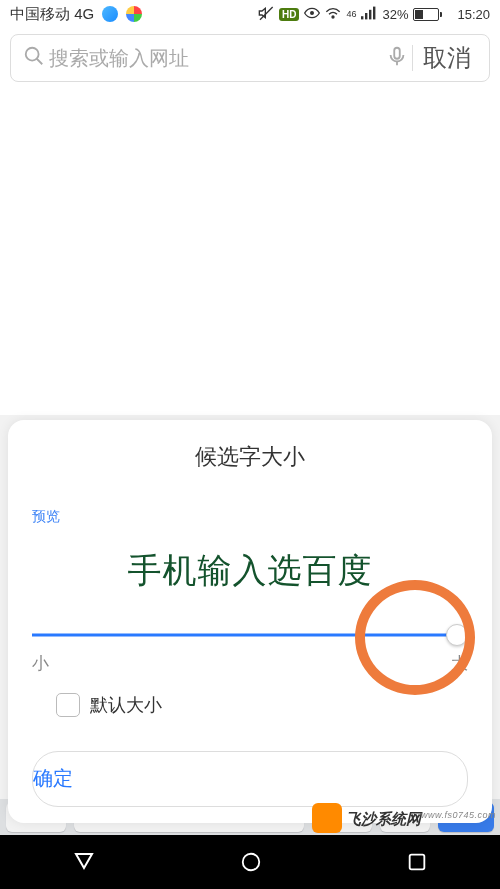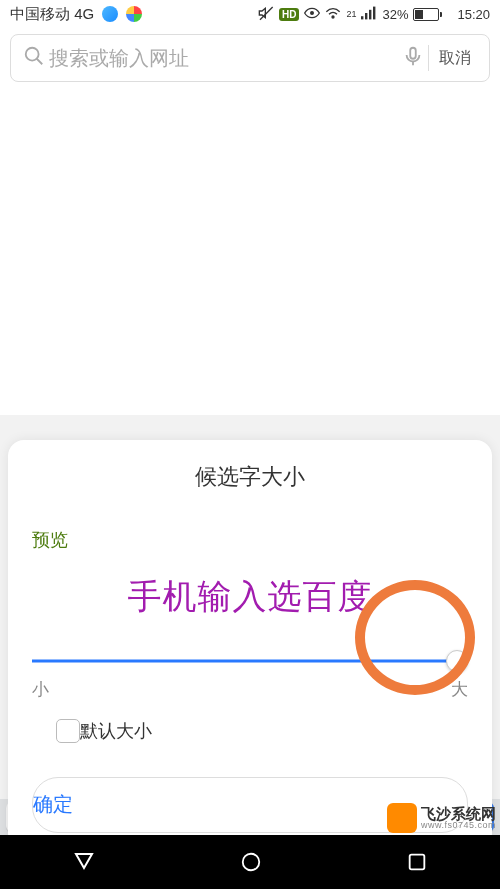--- a/index.html
+++ b/index.html
@@ -16,49 +16,49 @@
   .hd-badge { background: #4d7c0f; color: #fff; font-size: 10px; padding: 1px 3px; border-radius: 3px; font-weight: bold; }
   .battery { width: 26px; height: 13px; border: 1.5px solid #333; border-radius: 2px; position: relative; display: inline-block; }
   .battery::after { content: ""; position: absolute; right: -4px; top: 3px; width: 2px; height: 5px; background: #333; border-radius: 0 1px 1px 0; }
   .battery-fill { position: absolute; left: 1px; top: 1px; bottom: 1px; width: 32%; background: #333; }
 
   
   .search-row { display: flex; align-items: center; padding: 6px 10px; gap: 6px; }
   .search-box { flex: 1; display: flex; align-items: center; height: 48px; border: 1px solid #ddd; border-radius: 8px; padding: 0 12px; gap: 4px; background: #fff; }
   .search-input { flex: 1; border: none; outline: none; font-size: 20px; color: #333; background: transparent; }
   .search-input::placeholder { color: #aaa; }
-  .cancel-btn { font-size: 16px; color: #555; padding: 0 6px; }
+  .cancel-btn { font-size: 24px; color: #555; padding: 0 6px; }
   .sep { width: 1px; height: 26px; background: #ddd; }
 
   
   .backdrop { position: absolute; left: 0; right: 0; top: 415px; bottom: 0; background: rgba(0,0,0,0.05); }
-  .sheet { position: absolute; left: 8px; right: 8px; top: 420px; background: #fff; border-radius: 16px; padding: 22px 24px 16px; box-shadow: 0 0 12px rgba(0,0,0,0.08); margin-top: 20px; }
+  .sheet { position: absolute; left: 8px; right: 8px; top: 420px; background: #fff; border-radius: 16px; padding: 22px 24px 16px; box-shadow: 0 0 12px rgba(0,0,0,0.08); }
   .sheet-title { text-align: center; font-size: 22px; color: #333; margin-bottom: 36px; }
-  .preview-label { font-size: 18px; color: #4d7c0f; margin-bottom: 22px; font-family: Liberation Serif, serif; }
-  .preview-text { font-size: 34px; color: #a21caf; text-align: center; margin-bottom: 30px; letter-spacing: 1px; }
+  .preview-label { font-size: 14px; color: #3b82f6; margin-bottom: 22px; font-family: Liberation Serif, serif; }
+  .preview-text { font-size: 34px; color: #14532d; text-align: center; margin-bottom: 30px; letter-spacing: 1px; }
   .slider-wrap { position: relative; height: 22px; margin-bottom: 6px; }
   .slider-track { position: absolute; left: 0; right: 0; top: 50%; height: 3px; background: #2979ff; transform: translateY(-50%); }
   .slider-thumb { position: absolute; top: 50%; right: 0; width: 22px; height: 22px; border-radius: 50%; background: #fff; border: 1px solid #ccc; transform: translate(0, -50%); box-shadow: 0 1px 3px rgba(0,0,0,0.2); }
   .slider-labels { display: flex; justify-content: space-between; font-size: 17px; color: #888; margin-bottom: 18px; }
-  .checkbox-row { display: flex; align-items: center; margin-bottom: 34px; padding-left: 24px; }
+  .checkbox-row { display: flex; align-items: center; gap: 10px; margin-bottom: 34px; padding-left: 24px; }
   .checkbox { width: 24px; height: 24px; border: 1.5px solid #bbb; border-radius: 5px; background: #fff; }
   .checkbox-label { font-size: 18px; color: #333; }
   .confirm-btn { display: block; width: 100%; height: 56px; border: 1px solid #ddd; border-radius: 26px; background: #fff; text-align: left; line-height: 52px; font-size: 20px; color: #2979ff; }
 
   
   .annotation { position: absolute; width: 120px; height: 115px; border: 10px solid #ee7b3c; border-radius: 50%; pointer-events: none; }
 
   
   .navbar { position: absolute; left: 0; right: 0; bottom: 0; height: 54px; background: #000; display: flex; align-items: center; justify-content: space-around; }
   .nav-icon svg { display: block; }
 
   
   .watermark { position: absolute; right: 4px; bottom: 56px; display: flex; align-items: center; gap: 4px; background: rgba(255,255,255,0.0); }
   .wm-badge { width: 30px; height: 30px; background: #ff8a00; border-radius: 6px; color: #fff; display: flex; align-items: center; justify-content: center; font-size: 20px; font-weight: bold; }
-  .wm-text { display: flex; flex-direction: column; line-height: 1; }
+  .wm-text { display: flex; line-height: 1; font-style: italic; }
   .wm-main { font-size: 15px; font-weight: bold; color: #333; }
   .wm-sub { font-size: 9px; color: #888; letter-spacing: 0.5px; }
 
   
   .kb-fragment { position: absolute; bottom: 54px; left: 0; right: 0; height: 36px; background: #e9ebee; z-index: -0; }
   .kb-fragment .key { position: absolute; background: #fff; border-radius: 6px; height: 30px; top: 3px; box-shadow: 0 1px 1px rgba(0,0,0,0.15); }
   .kb-fragment .key.blue { background: #3b82f6; }
 </style>
 </head>
 <body>
@@ -83,21 +83,21 @@
           <circle cx="12" cy="8" r="2" fill="#333"></circle>
         </svg>
     </span>
     <span>
       <svg width="16" height="14" viewBox="0 0 24 20" fill="none" stroke="#333" stroke-width="2">
           <path d="M2 8c6-6 14-6 20 0"></path>
           <path d="M6 12c4-4 8-4 12 0"></path>
           <circle cx="12" cy="16" r="1.5" fill="#333"></circle>
         </svg>
     </span>
-    <span style="font-size:9px;">21</span>
+    <span style="font-size:9px;">46</span>
     <span>
       <svg width="16" height="14" viewBox="0 0 20 16">
           <rect x="0" y="12" width="3" height="4" fill="#333"></rect>
           <rect x="5" y="8" width="3" height="8" fill="#333"></rect>
           <rect x="10" y="4" width="3" height="12" fill="#333"></rect>
           <rect x="15" y="0" width="3" height="16" fill="#333"></rect>
         </svg>
     </span>
     <span>32%</span>
     <span class="battery">

